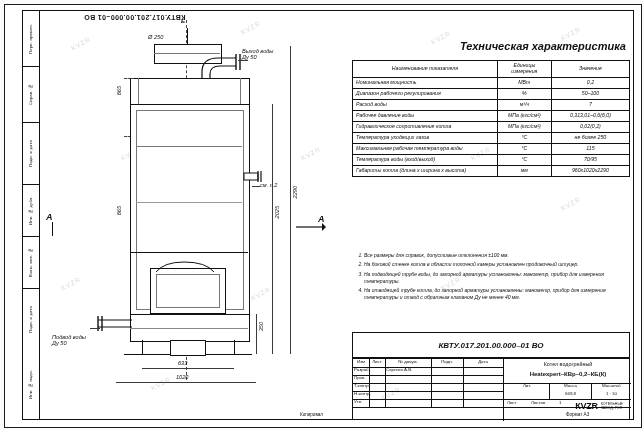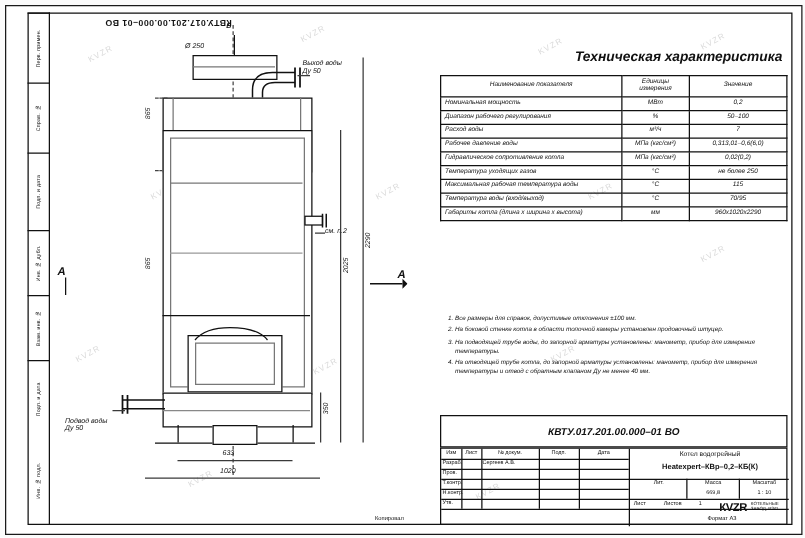--- a/index.html
+++ b/index.html
@@ -142,21 +142,21 @@
   .stamp .col{position:absolute;background:#111;width:0.8px;}
   .scell{position:absolute;font-size:4.4px;line-height:1.1;color:#111;}
   .scell.c{text-align:center;}
   .designation{
     position:absolute;left:352px;top:332px;width:278px;height:26px;
     border:1.2px solid #111;box-sizing:border-box;
     display:flex;align-items:center;justify-content:center;
     font-size:8px;font-weight:bold;font-style:italic;
   }
   .kvzr{
-    position:absolute;right:6px;bottom:8px;display:flex;align-items:flex-start;gap:3px;
+    position:absolute;right:6px;bottom:8px;display:flex;align-items:center;gap:3px;
   }
   .kvzr .mark{
     font-size:9px;font-weight:bold;letter-spacing:-0.3px;color:#111;
   }
   .kvzr .sub{font-size:3.6px;line-height:1.15;color:#111;}
   .bottomtxt{
     position:absolute;font-size:4.6px;color:#111;
   }
 </style>
 </head>

